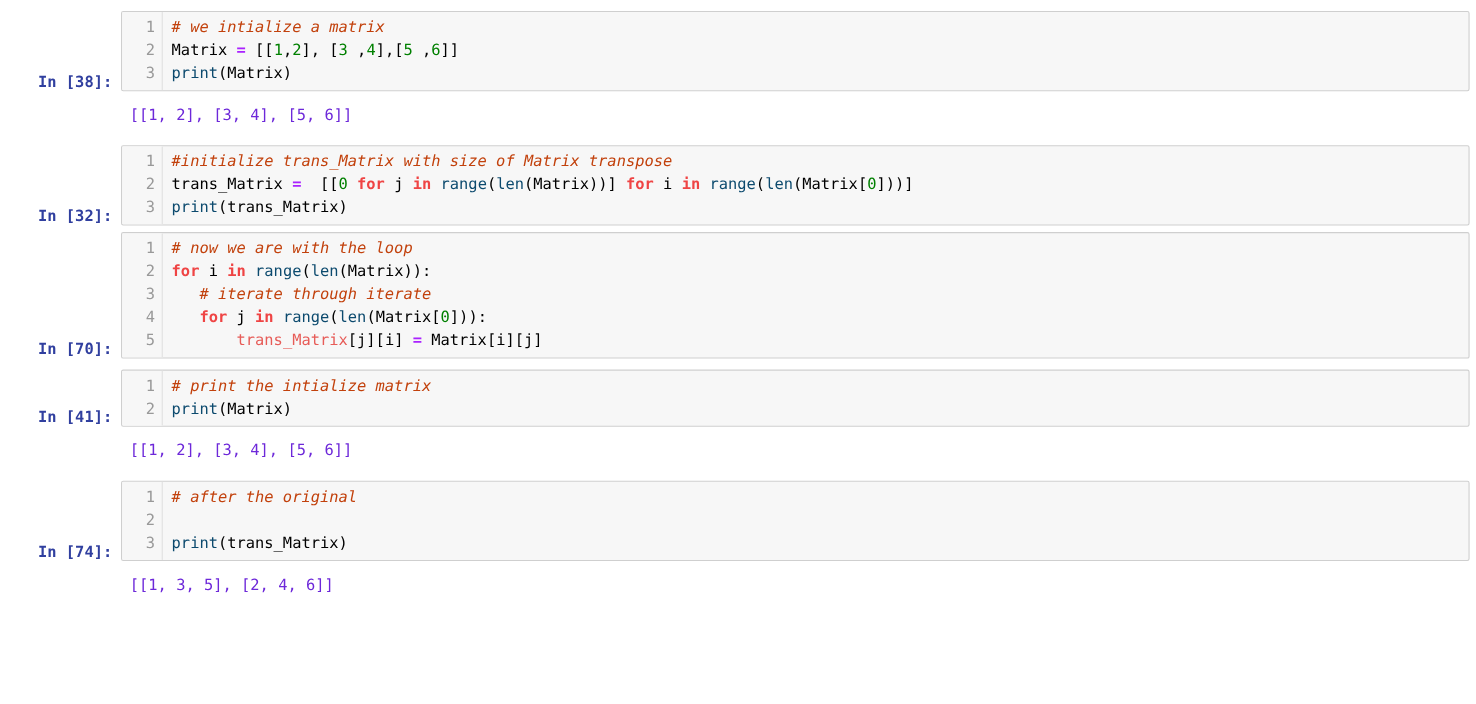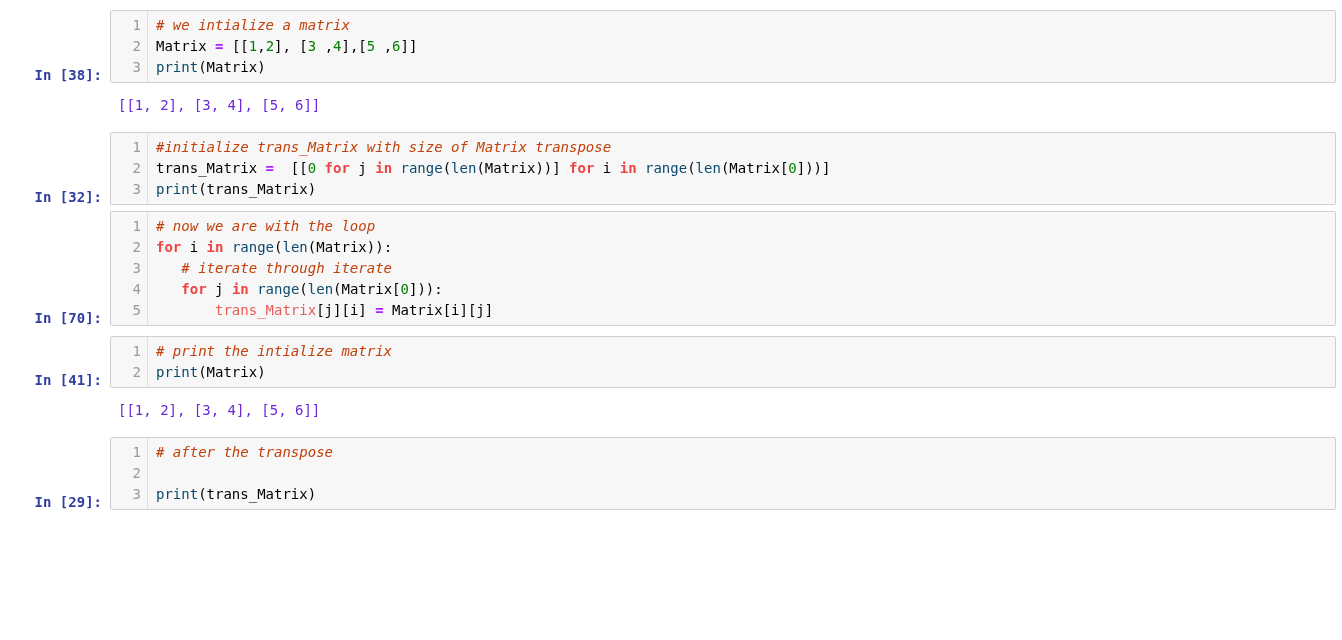--- a/index.html
+++ b/index.html
@@ -98,28 +98,34 @@
     </div>
   </div>
   <div class="cell">
     <div class="prompt empty">.</div>
     <div class="content">
         <div class="output">[[1, 2], [3, 4], [5, 6]]</div>
       </div>
   </div>
 
   <div class="cell">
-    <div class="prompt">In [29]:</div>
+    <div class="prompt">In [74]:</div>
     <div class="content">
       <div class="input-area">
         <div class="gutter">
           <div>1</div>
           <div>2</div>
           <div>3</div>
         </div>
-        <div class="code"><span class="cm-comment"># after the transpose</span>
+        <div class="code"><span class="cm-comment"># after the original</span>
 
 <span class="cm-builtin">print</span>(trans_Matrix)</div>
       </div>
     </div>
   </div>
+  <div class="cell">
+    <div class="prompt empty">.</div>
+    <div class="content">
+        <div class="output">[[1, 3, 5], [2, 4, 6]]</div>
+      </div>
+  </div>
 
 </div>
 
 </body></html>

